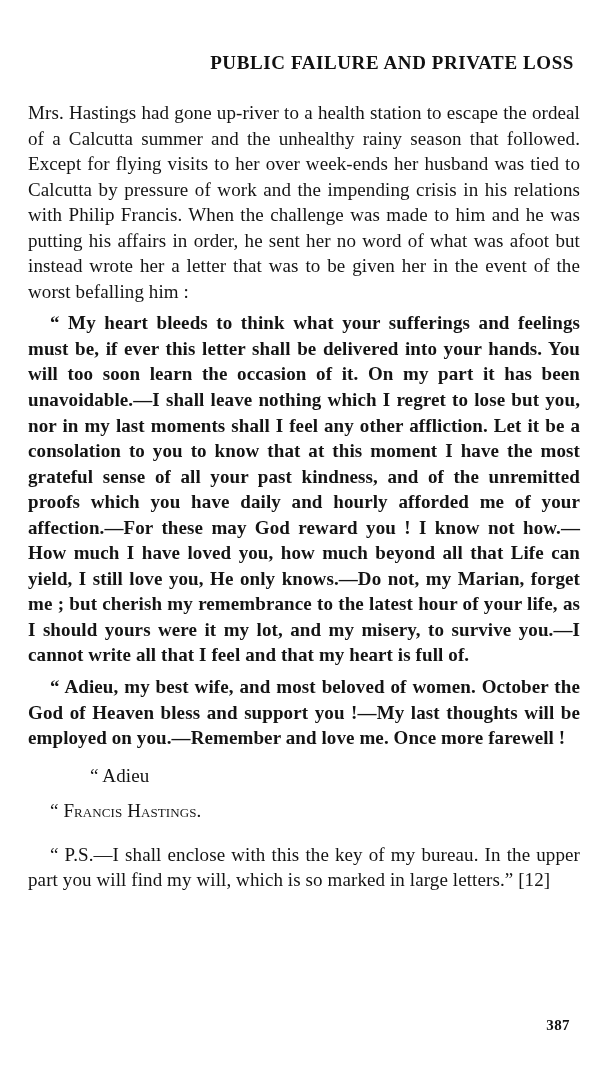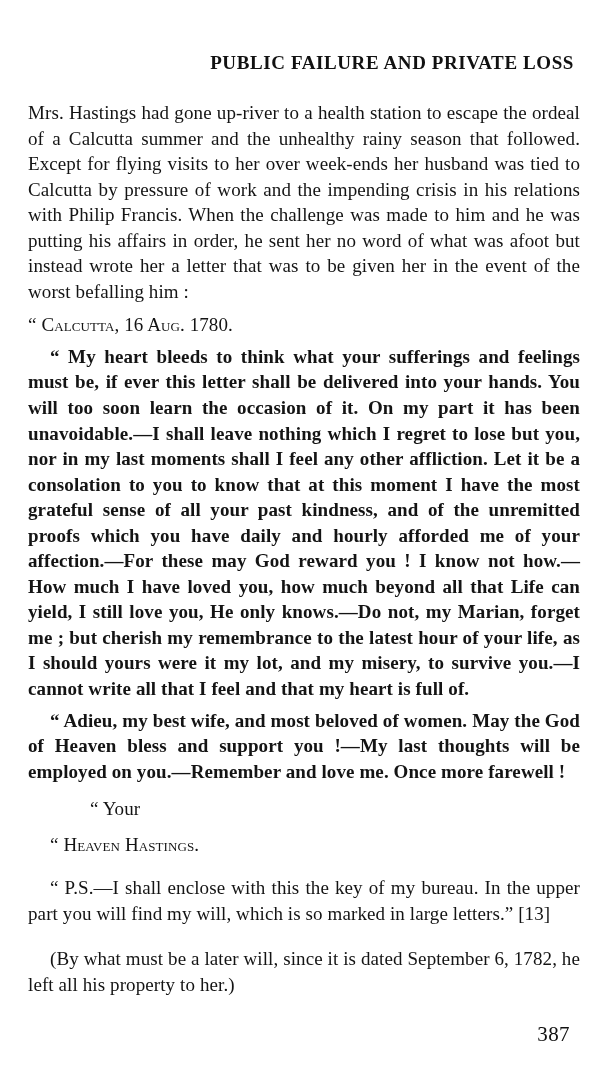--- a/index.html
+++ b/index.html
@@ -81,53 +81,51 @@
   }
   .postscript {
     margin-top: 18px !important;
   }
   .para-gap {
     margin-top: 20px !important;
   }
   .page-number {
     position: absolute;
     right: 30px;
-    bottom: 18px;
-    font-size: 21px;
-    font-weight: 400;
+    bottom: 31px;
+    font-size: 15px;
+    font-weight: 700;
     letter-spacing: 0.4px;
     color: #111;
   }
 </style>
 </head>
 <body>
 
 <div class="page">
 
   <div class="running-head">PUBLIC FAILURE AND PRIVATE LOSS</div>
 
   <div class="body-text">
 
     <p class="no-indent">Mrs. Hastings had gone up-river to a health station to escape the ordeal of a Calcutta summer and the unhealthy rainy season that followed.   Except for flying visits to her over week-ends her husband was tied to Calcutta by pressure of work and the impending crisis in his relations with Philip Francis.   When the challenge was made to him and he was putting his affairs in order, he sent her no word of what was afoot but instead wrote her a letter that was to be given her in the event of the worst befalling him :</p>
 
-    <p class="letter-head smallcaps">“ Calcutta, 16 Aug. 1780.</p>
 
 
     <div class="letter-body">
       <p class="gap-sm">“ My heart bleeds to think what your sufferings and feelings must be, if ever this letter shall be delivered into your hands. You will too soon learn the occasion of it.   On my part it has been unavoidable.—I shall leave nothing which I regret to lose but you, nor in my last moments shall I feel any other affliction. Let it be a consolation to you to know that at this moment I have the most grateful sense of all your past kindness, and of the unremitted proofs which you have daily and hourly afforded me of your affection.—For these may God reward you !   I know not how.—How much I have loved you, how much beyond all that Life can yield, I still love you, He only knows.—Do not, my Marian, forget me ; but cherish my remembrance to the latest hour of your life, as I should yours were it my lot, and my misery, to survive you.—I cannot write all that I feel and that my heart is full of.</p>
 
-      <p class="gap-sm">“ Adieu, my best wife, and most beloved of women.   May the God of Heaven bless and support you !—My last thoughts will be employed on you.—Remember and love me.   Once more farewell !</p>
+      <p class="gap-sm">“ Adieu, my best wife, and most beloved of women.   October the God of Heaven bless and support you !—My last thoughts will be employed on you.—Remember and love me.   Once more farewell !</p>
 
-      <p class="sign-your">“ Your</p>
+      <p class="sign-your">“ Adieu</p>
 
-      <p class="sign-name smallcaps">“ Heaven Hastings.</p>
+      <p class="sign-name smallcaps">“ Francis Hastings.</p>
 
-      <p class="postscript">“ P.S.—I shall enclose with this the key of my bureau.   In the upper part you will find my will, which is so marked in large letters.” [13]</p>
+      <p class="postscript">“ P.S.—I shall enclose with this the key of my bureau.   In the upper part you will find my will, which is so marked in large letters.” [12]</p>
     </div>
 
-    <p class="para-gap indent">(By what must be a later will, since it is dated September 6, 1782, he left all his property to her.)</p>
 
 
   </div>
 
   <div class="page-number">387</div>
 
 </div>
 
 </body></html>

